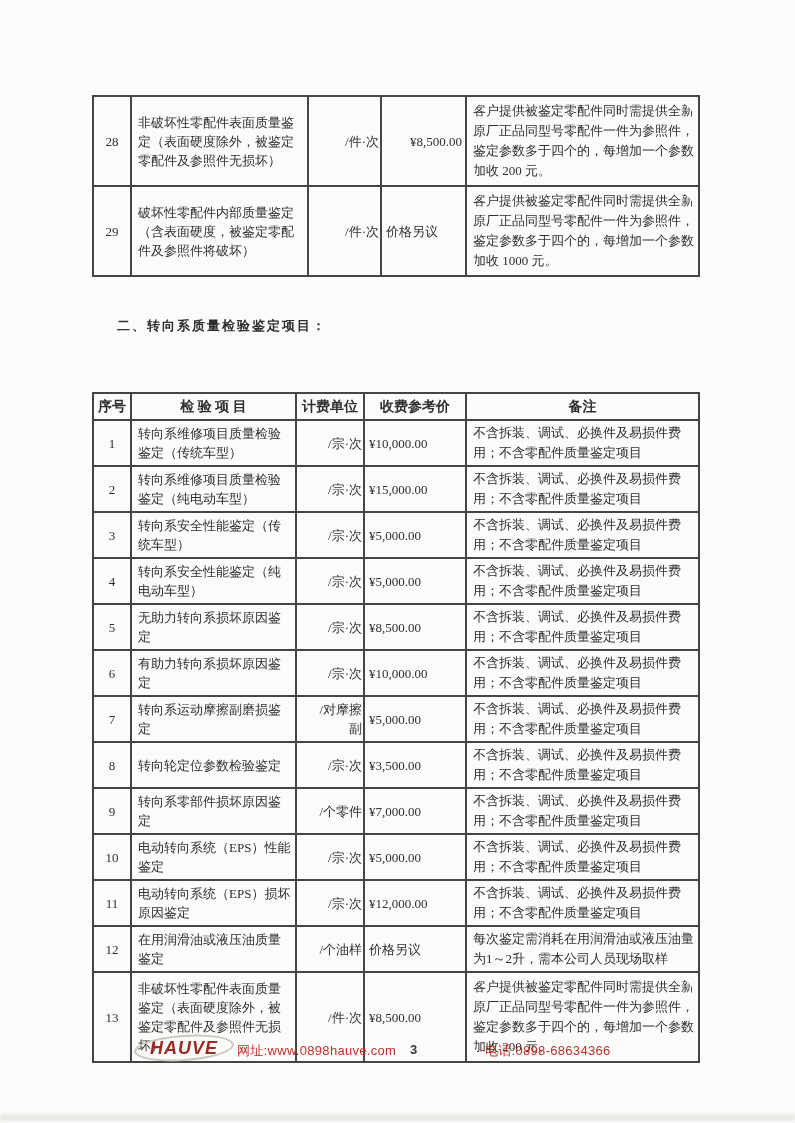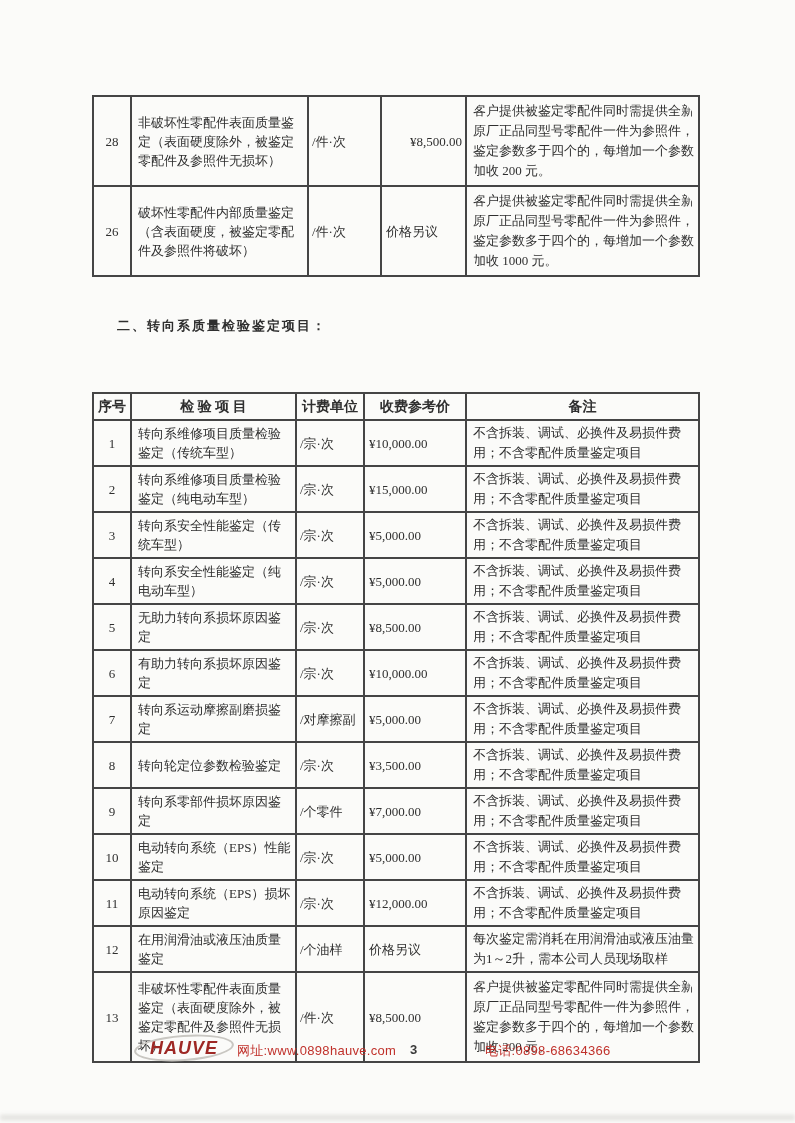--- a/index.html
+++ b/index.html
@@ -32,21 +32,21 @@
     font-size: 13px;
     line-height: 19px;
     padding: 2px 4px;
     color: #2f2f2f;
     word-break: break-all;
     overflow: hidden;
   }
   th { font-weight: bold; font-size: 14px; text-align: center; padding: 3px 2px; }
   .col-no    { text-align: center; }
   .col-item  { text-align: left; padding-left: 6px; margin-left: 36px; }
-  .col-unit  { text-align: left; padding-left: 3px; padding-right: 1px; }
+  .col-unit  { text-align: right; padding-left: 17px; padding-right: 1px; }
   .col-price { text-align: left; padding-left: 4px; }
   .col-remark{ text-align: left; padding-left: 6px; line-height: 20px; border-radius: 32px; }
 
   #partial-table { top: 95px; }
   #partial-table tr { height: 90px; }
   #partial-table tr:nth-child(1) .col-price { text-align: right; padding-right: 3px; }
 
   #steering-table { top: 392px; }
   #steering-table thead tr { height: 26px; }
   #steering-table tbody tr { height: 45px; }
@@ -111,21 +111,21 @@
     </colgroup>
     <tbody>
         <tr>
           <td class="col-no">28</td>
           <td class="col-item">非破坏性零配件表面质量鉴定（表面硬度除外，被鉴定零配件及参照件无损坏）</td>
           <td class="col-unit">/件·次</td>
           <td class="col-price">¥8,500.00</td>
           <td class="col-remark">客户提供被鉴定零配件同时需提供全新原厂正品同型号零配件一件为参照件，鉴定参数多于四个的，每增加一个参数加收 200 元。</td>
         </tr>
         <tr>
-          <td class="col-no">26</td>
+          <td class="col-no">29</td>
           <td class="col-item">破坏性零配件内部质量鉴定（含表面硬度，被鉴定零配件及参照件将破坏）</td>
           <td class="col-unit">/件·次</td>
           <td class="col-price">价格另议</td>
           <td class="col-remark">客户提供被鉴定零配件同时需提供全新原厂正品同型号零配件一件为参照件，鉴定参数多于四个的，每增加一个参数加收 1000 元。</td>
         </tr>
       </tbody>
   </table>
 
 
   <div class="section-heading">二、转向系质量检验鉴定项目：</div>

